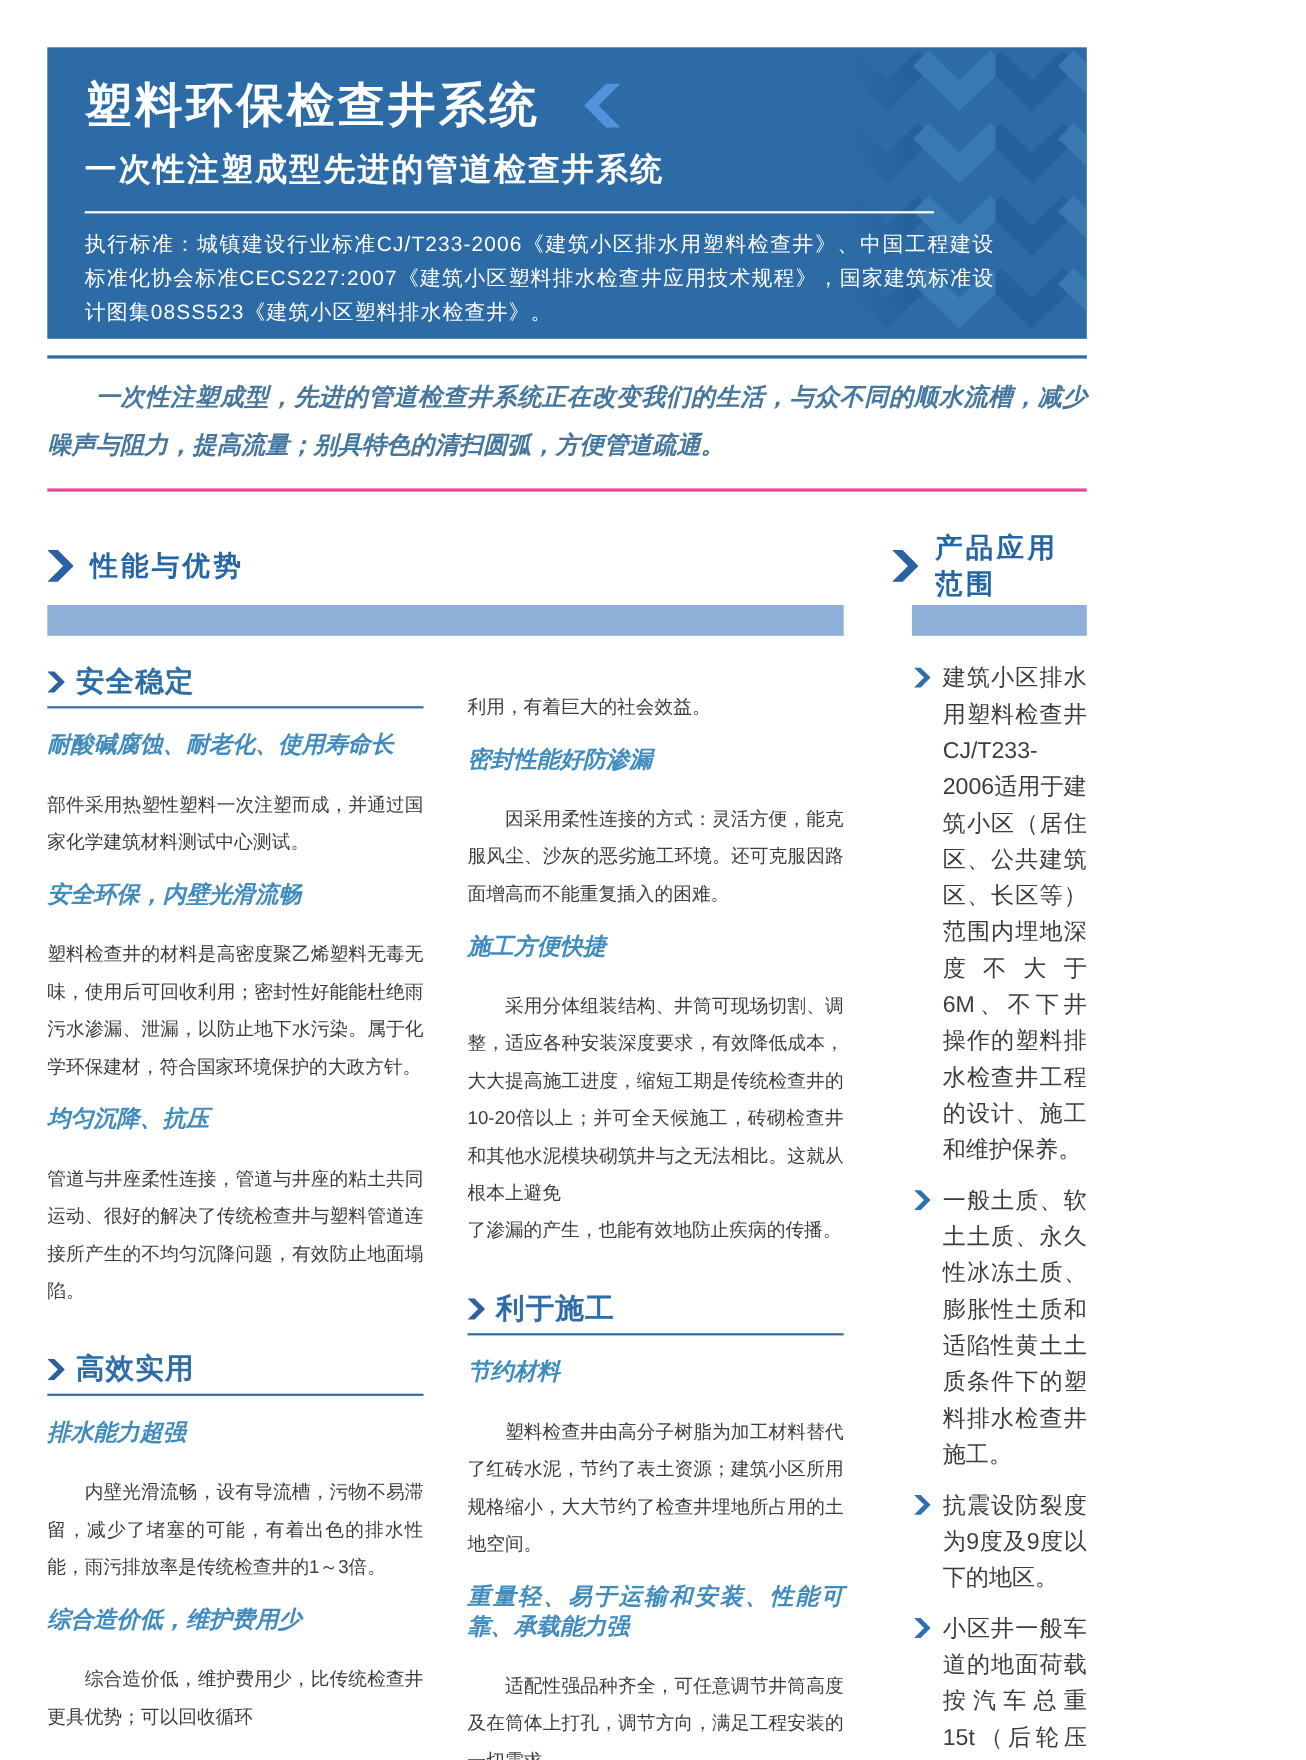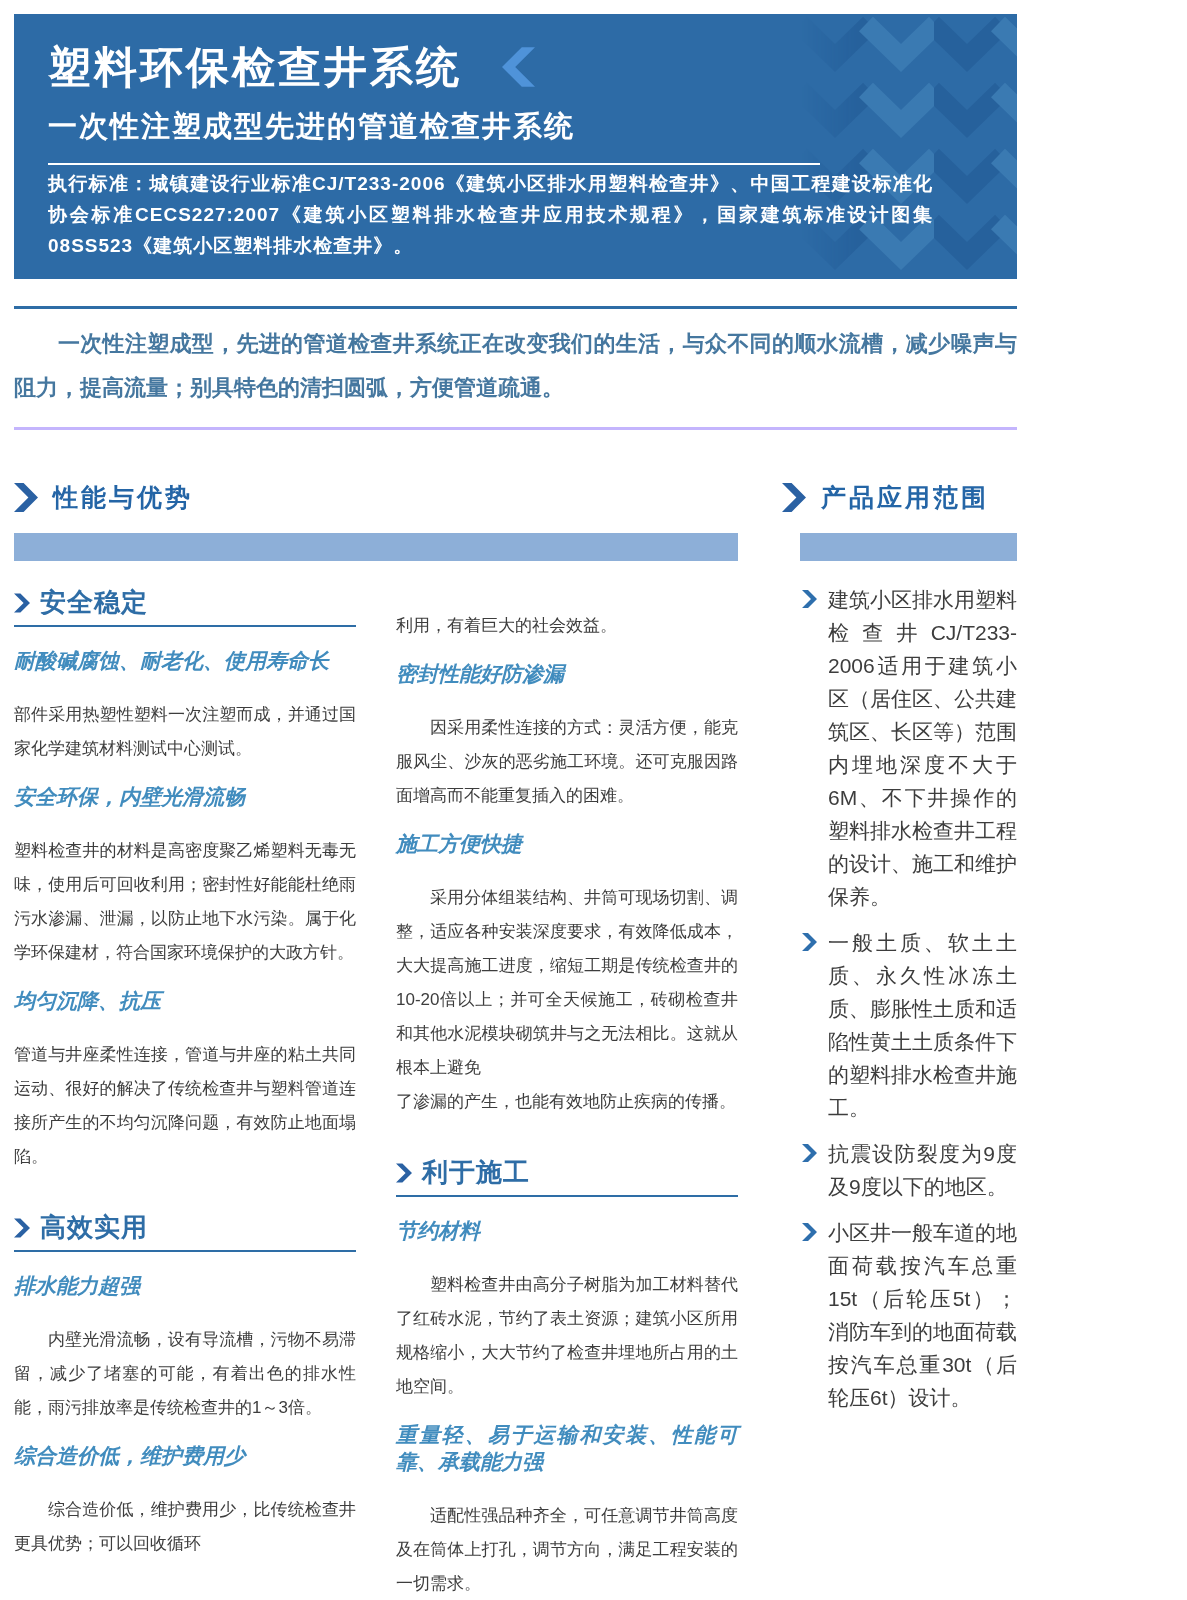--- a/index.html
+++ b/index.html
@@ -1,36 +1,36 @@
 <!DOCTYPE html>
 <html><head>
 <meta charset="utf-8">
 <style>
   * { margin:0; padding:0; box-sizing:border-box; }
   html,body { width:1187px; height:1600px; background:#ffffff; overflow:hidden;
               font-family:"Liberation Sans","DejaVu Sans",sans-serif; }
-  .page { width:1031px; height:1600px; padding:14px; }
+  .page { width:1031px; height:1600px; padding:43px; }
 
   
   .banner { position:relative; height:265px; background:#2d6ba6; overflow:hidden; }
   .banner-pattern { position:absolute; top:0; right:0; width:215px; height:265px;
                     -webkit-mask-image:linear-gradient(to right,transparent,#000 55px);
                     mask-image:linear-gradient(to right,transparent,#000 55px); }
   .banner-inner { position:relative; padding:26px 84px 0 34px; color:#ffffff; }
   .title-row { display:flex; align-items:center; gap:40px; }
   .banner-title { font-size:43px; font-weight:bold; letter-spacing:3px; line-height:54px; }
   .mark-icon { width:33px; height:50px; color:#4f93d9; transform:scaleX(-1); flex:0 0 33px; }
   .banner-subtitle { font-size:29px; font-weight:bold; letter-spacing:2px; margin-top:12px; line-height:40px; }
   .banner-rule { width:772px; height:2px; background:#ffffff; margin-top:17px; }
-  .banner-standards { margin-top:3px; font-size:19px; line-height:31px; font-weight:700;
+  .banner-standards { margin-top:13px; font-size:19px; line-height:31px; font-weight:400;
                       text-align:justify; letter-spacing:1px; }
 
   
-  .intro { margin-top:27px; border-top:3px solid #2e6da6; border-bottom:3px solid #c4b5fd;
-           padding:13px 0 17px; }
+  .intro { margin-top:15px; border-top:3px solid #2e6da6; border-bottom:3px solid #ec4899;
+           padding:13px 0 17px;font-style:italic; }
   .intro p { font-size:22px; font-weight:bold; color:#45779f; line-height:44px;
              text-indent:2em; text-align:justify; }
 
   
   .content { display:flex; gap:44px; margin-top:44px; }
   .perf { width:725px; }
   .apps { width:358px; }
   .col-header { display:flex; align-items:center; gap:15px; height:46px; }
   .col-header h2 { font-size:25px; font-weight:bold; color:#2465a6; letter-spacing:3px; }
   .header-chevron { width:24px; height:35px; color:#2a61a3; flex:0 0 24px; }

